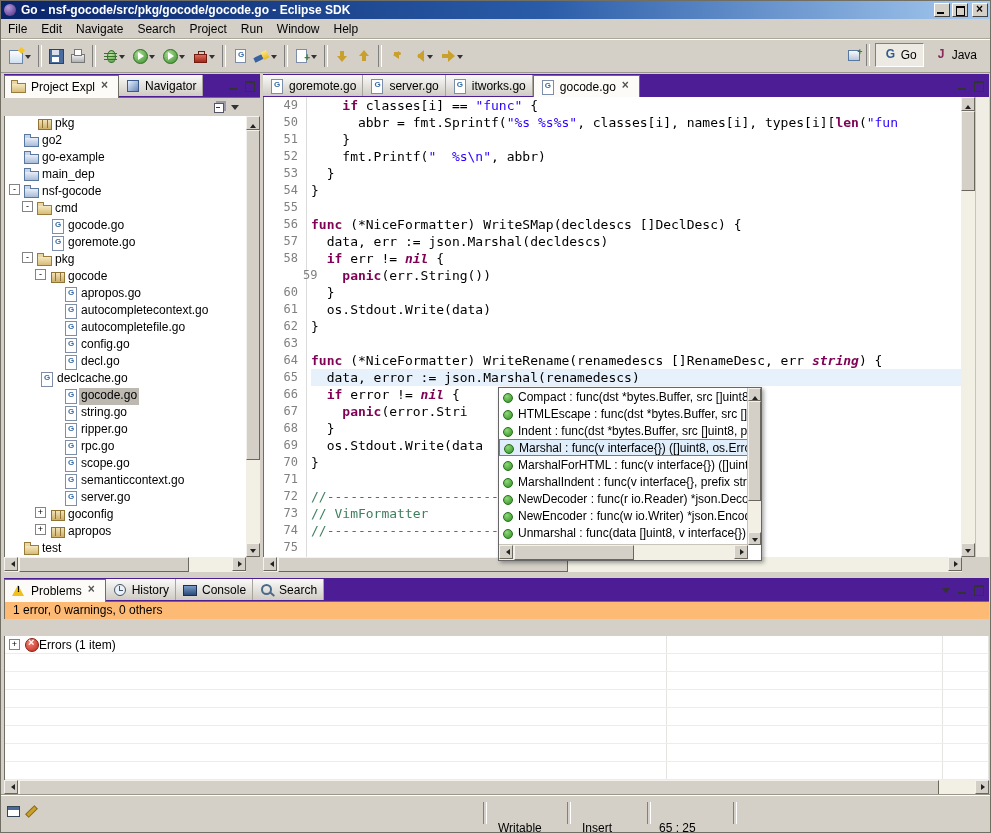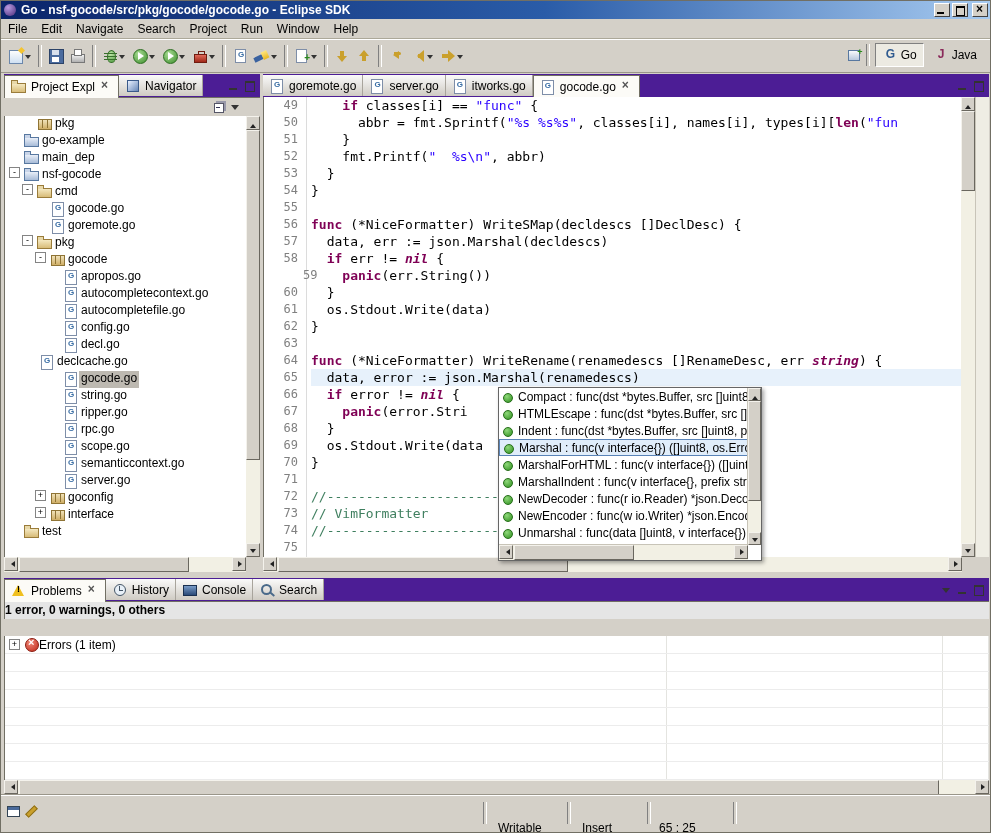--- a/index.html
+++ b/index.html
@@ -164,21 +164,21 @@
   .popup{position:absolute;left:497px;top:386px;width:262px;height:172px;background:#fff;
     border:1px solid #666;box-shadow:2px 2px 4px rgba(0,0,0,.35);z-index:50;}
   .pp-list{position:absolute;left:0;top:0;right:13px;bottom:15px;overflow:hidden;}
   .pp-item{display:flex;align-items:center;height:17px;white-space:nowrap;box-sizing:border-box;}
   .pp-item.sel{background:#e0edfa;border:1px solid #5a84b8;}
   .pp-item .ic{margin:0 2px 0 1px;}
   .pp-vsb{position:absolute;right:0;top:0;width:13px;bottom:15px;background:#f2f0e4;border-left:1px solid #c8c4b8;}
   .pp-vsb .sbtn{width:13px;height:13px;}
   .pp-hsb{position:absolute;left:0;bottom:0;right:13px;height:15px;background:#f2f0e4;border-top:1px solid #c8c4b8;}
   
-  .prob-summary{height:17px;line-height:17px;background:#e5e5e5;border-left:1px solid #716f64;font-weight:bold;}
+  .prob-summary{height:17px;line-height:17px;background:#fdba74;border-left:1px solid #716f64;padding-left:8px;}
   .prob-header{height:18px;display:flex;border-left:1px solid #716f64;}
   .th-cell{display:flex;align-items:center;padding:0 6px;background:linear-gradient(#fdfcfa,#e8e4d8);
     border-right:1px solid #b8b4a8;border-bottom:1px solid #9a968a;box-sizing:border-box;}
   .th-cell.c1{width:662px;} .th-cell.c2{width:276px;} .th-cell.c3{flex:1;}
   .sort-asc{width:10px;height:10px;position:relative;margin-left:4px;display:inline-block;}
   .sort-asc::after{content:"";position:absolute;left:1px;top:2px;border:4px solid transparent;border-bottom:6px solid #555;}
   .prob-body{position:absolute;left:0;top:58px;right:0;bottom:15px;background:#fff;border-left:1px solid #716f64;overflow:hidden;}
   .prob-row{display:flex;height:17px;border-bottom:1px solid #ececec;}
   .prob-cell{box-sizing:border-box;border-right:1px solid #e4e4e0;display:flex;align-items:center;white-space:nowrap;overflow:hidden;}
   .prob-cell.c1{width:662px;padding-left:4px;} .prob-cell.c2{width:276px;} .prob-cell.c3{flex:1;}
@@ -314,20 +314,25 @@
     </div>
   <div class="tree">
       <div class="tree-row" style="padding-left: 17px;">
         <span class="expander none"></span>
         <span class="ic i-package"></span>
         <span class="tree-label">pkg</span>
       </div>
       <div class="tree-row" style="padding-left: 4px;">
         <span class="expander none"></span>
         <span class="ic i-project"></span>
+        <span class="tree-label">go2</span>
+      </div>
+      <div class="tree-row" style="padding-left: 4px;">
+        <span class="expander none"></span>
+        <span class="ic i-project"></span>
         <span class="tree-label">go-example</span>
       </div>
       <div class="tree-row" style="padding-left: 4px;">
         <span class="expander none"></span>
         <span class="ic i-project"></span>
         <span class="tree-label">main_dep</span>
       </div>
       <div class="tree-row" style="padding-left: 4px;">
         <span class="expander">-</span>
         <span class="ic i-project-open"></span>
@@ -424,21 +429,21 @@
         <span class="tree-label">server.go</span>
       </div>
       <div class="tree-row" style="padding-left: 30px;">
         <span class="expander">+</span>
         <span class="ic i-package"></span>
         <span class="tree-label">goconfig</span>
       </div>
       <div class="tree-row" style="padding-left: 30px;">
         <span class="expander">+</span>
         <span class="ic i-package"></span>
-        <span class="tree-label">interface</span>
+        <span class="tree-label">apropos</span>
       </div>
       <div class="tree-row" style="padding-left: 4px;">
         <span class="expander none"></span>
         <span class="ic i-folder"></span>
         <span class="tree-label">test</span>
       </div>
     </div>
   <div class="vsb" style="right:0;top:42px;bottom:15px;">
     <div class="sbtn a-up" style="top:0;left:0;"></div>
     <div class="sthumb" style="top:14px;left:0;right:0;height:330px;"></div>

